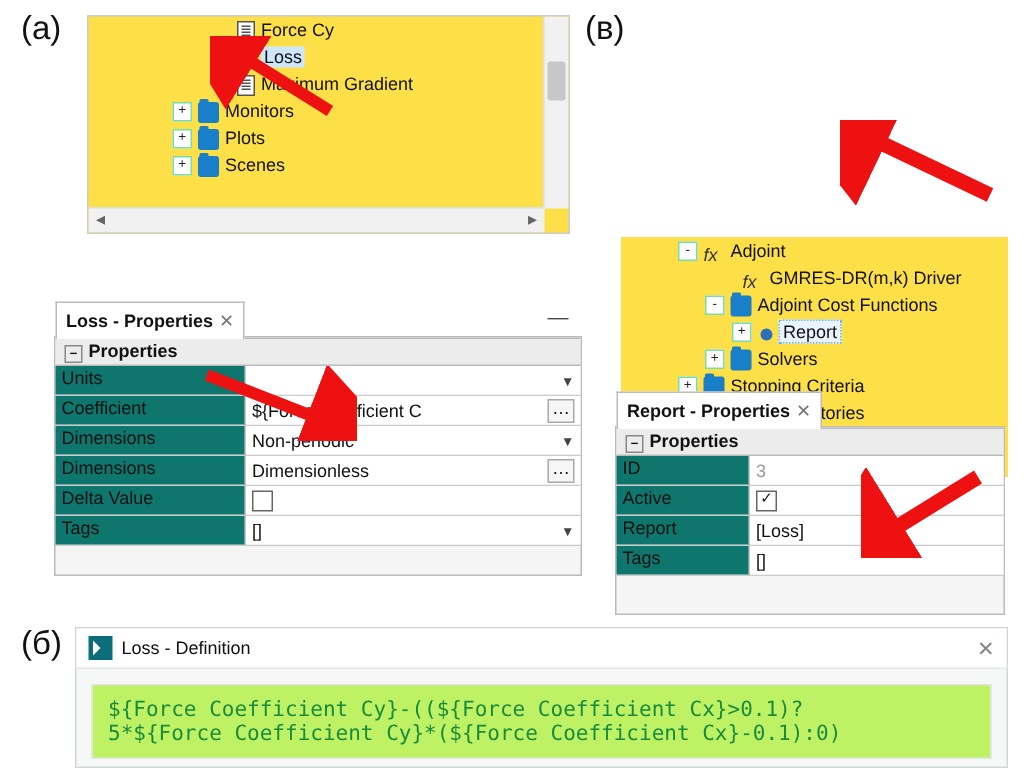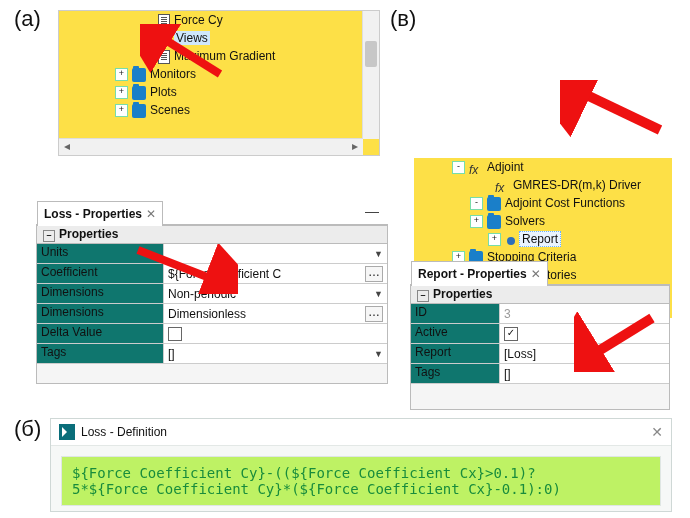--- a/index.html
+++ b/index.html
@@ -55,42 +55,42 @@
 <body>
 <div class="canvas">
 
 <div class="label-tag" style="left:14px;top:6px">(а)</div>
 <div class="label-tag" style="left:390px;top:6px">(в)</div>
 <div class="label-tag" style="left:14px;top:416px">(б)</div>
 
 <div id="treeA" class="tree pane" style="left:58px;top:10px;width:320px;height:144px">
   <ul>
         <li><span class="indent" style="width: 84px;"></span><span class="tog-empty"></span><span class="ic doc"></span><span>Force Cy</span></li>
-        <li><span class="indent" style="width: 84px;"></span><span class="tog-empty"></span><span class="ic doc"></span><span class="sel" style="padding: 0px 2px;">Views</span></li>
+        <li><span class="indent" style="width: 84px;"></span><span class="tog-empty"></span><span class="ic doc"></span><span class="sel" style="padding: 0px 2px;">Loss</span></li>
         <li><span class="indent" style="width: 84px;"></span><span class="tog-empty"></span><span class="ic doc"></span><span>Maximum Gradient</span></li>
         <li><span class="indent" style="width: 54px;"></span><span class="toggle">+</span><span class="ic folder"></span><span>Monitors</span></li>
         <li><span class="indent" style="width: 54px;"></span><span class="toggle">+</span><span class="ic folder"></span><span>Plots</span></li>
         <li><span class="indent" style="width: 54px;"></span><span class="toggle">+</span><span class="ic folder"></span><span>Scenes</span></li>
       </ul>
   <div class="sb-v">
         <div class="thumb" style="top:30px"></div>
       </div>
   <div class="sb-h">
     <div class="arrow" style="left:0">◂</div>
     <div class="arrow" style="right:0">▸</div>
   </div>
 </div>
 
 <div id="treeC" class="tree pane" style="left:414px;top:12px;width:258px;height:160px;border:none">
   <ul>
         <li><span class="indent" style="width: 36px;"></span><span class="toggle">-</span><span class="ic fx">fx</span><span>Adjoint</span></li>
         <li><span class="indent" style="width: 66px;"></span><span class="tog-empty"></span><span class="ic fx">fx</span><span>GMRES-DR(m,k) Driver</span></li>
         <li><span class="indent" style="width: 54px;"></span><span class="toggle">-</span><span class="ic folder"></span><span>Adjoint Cost Functions</span></li>
+        <li><span class="indent" style="width: 72px;"></span><span class="toggle">+</span><span class="ic bullet"></span><span class="sel-light" style="padding: 0px 2px;">Report</span></li>
         <li><span class="indent" style="width: 54px;"></span><span class="toggle">+</span><span class="ic folder"></span><span>Solvers</span></li>
-        <li><span class="indent" style="width: 72px;"></span><span class="toggle">+</span><span class="ic bullet"></span><span class="sel-light" style="padding: 0px 2px;">Report</span></li>
         <li><span class="indent" style="width: 36px;"></span><span class="toggle">+</span><span class="ic folder"></span><span>Stopping Criteria</span></li>
         <li><span class="indent" style="width: 36px;"></span><span class="tog-empty"></span><span class="ic folder"></span><span>Solution Histories</span></li>
         <li><span class="indent" style="width: 36px;"></span><span class="toggle">+</span><span class="ic folder"></span><span>Solution Views</span></li>
       </ul>
 </div>
 
 <div class="panel" style="left:36px;top:224px;width:350px;height:158px">
   <div class="panel-tab">
     <span>Loss - Properties</span><span class="x">✕</span>
   </div>

